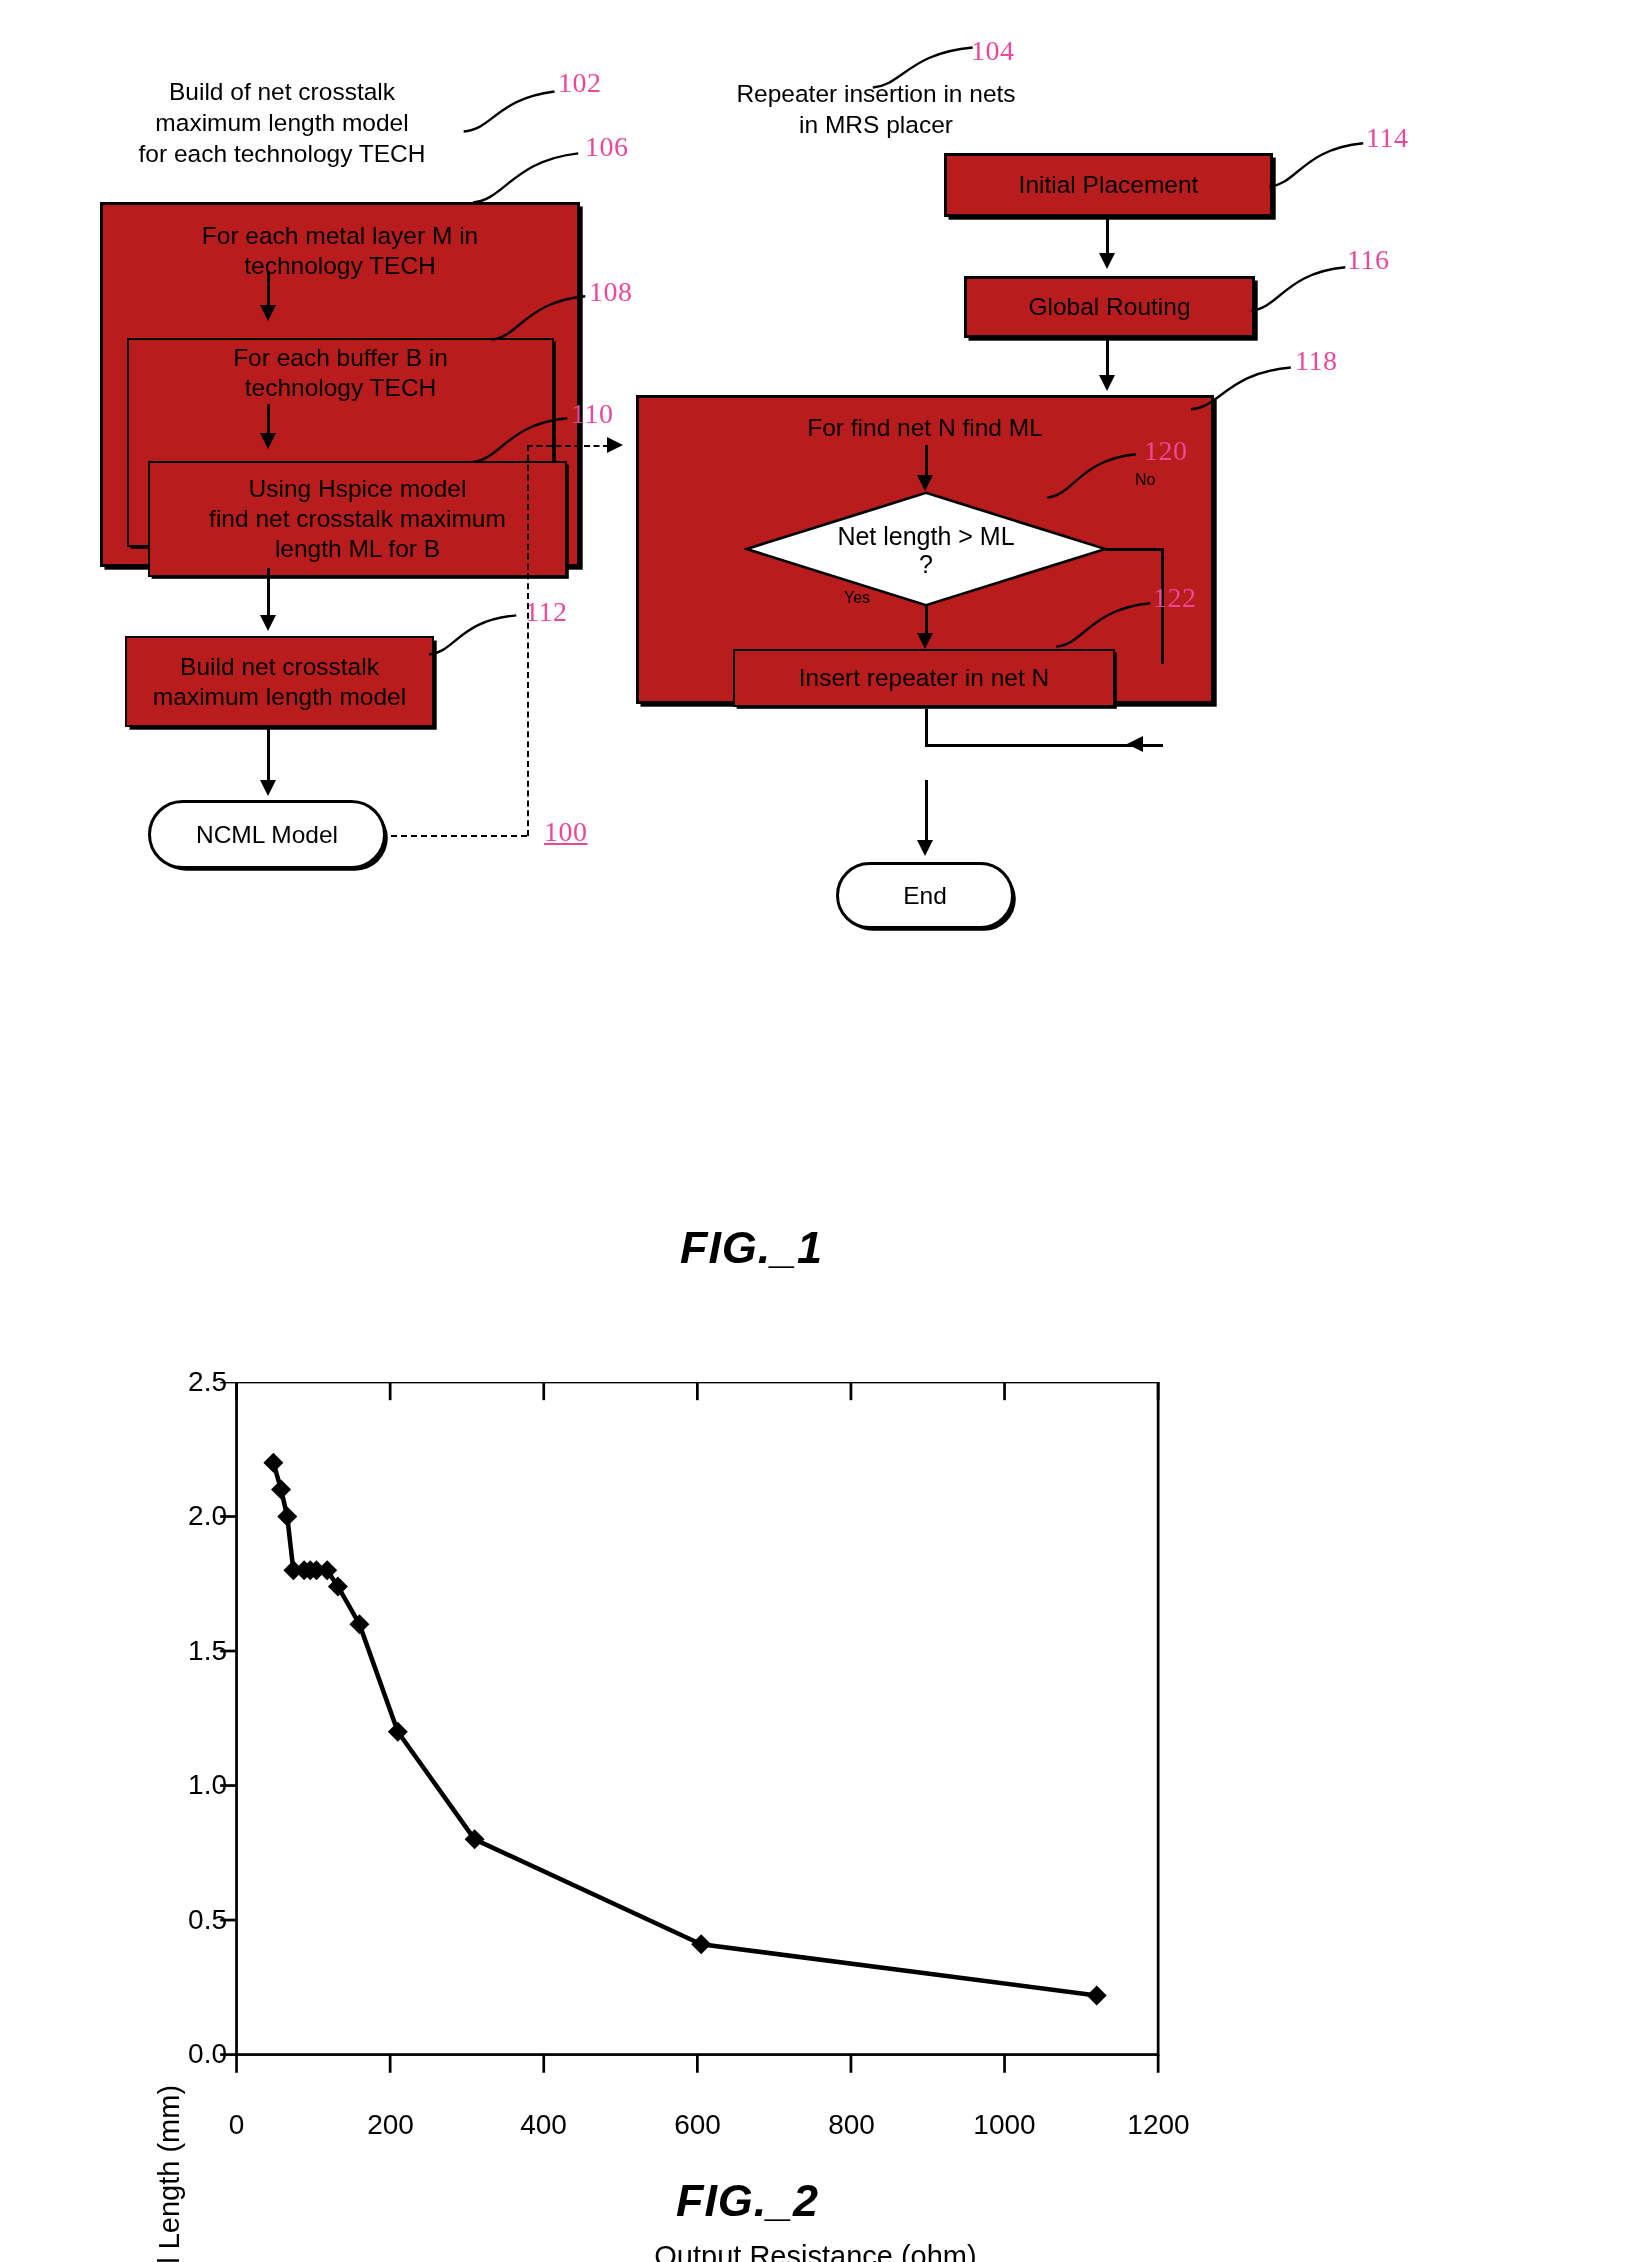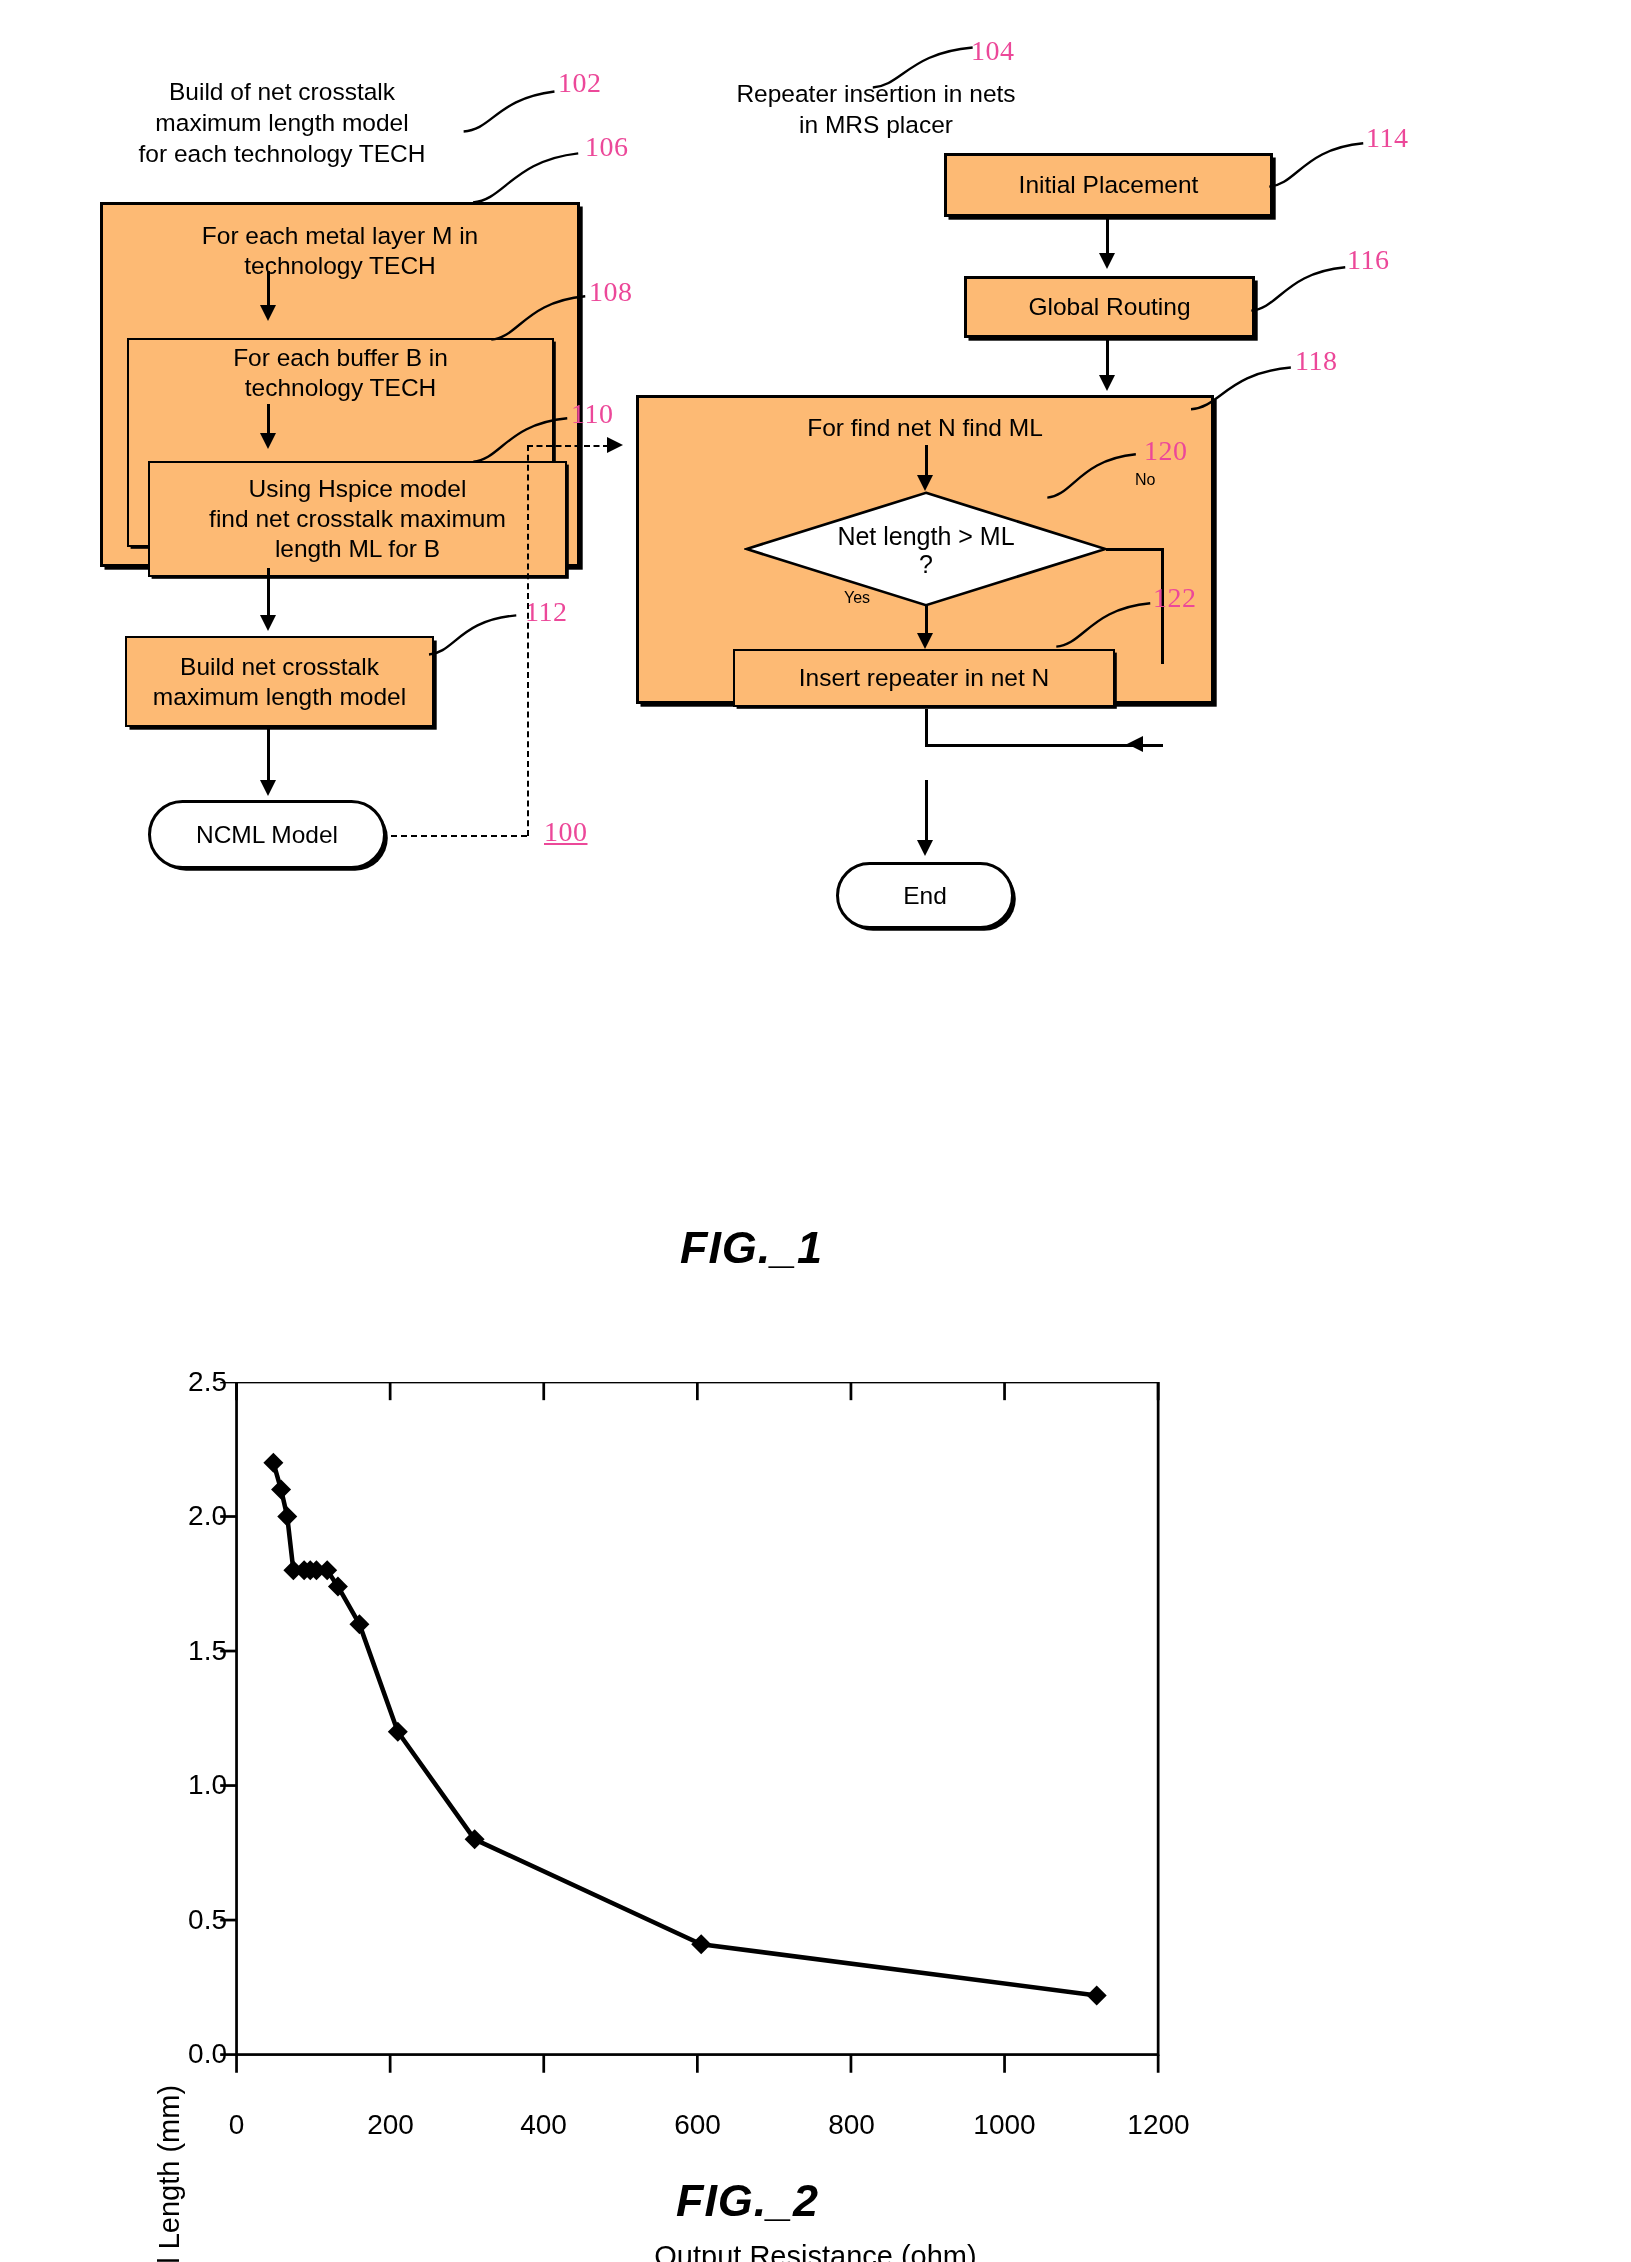--- a/index.html
+++ b/index.html
@@ -33,21 +33,21 @@
     color: #ec4899;
     letter-spacing: 0.5px;
   }
   .refnum.underlined { text-decoration: underline; }
 
   
   .box {
     position: absolute;
     box-sizing: border-box;
     border: 2.3px solid #000;
-    background: #fdba74;
+    background: #b91c1c;
     display: flex;
     align-items: center;
     justify-content: center;
     text-align: center;
     font-size: 24.5px;
     line-height: 30px;
     white-space: pre-line;
     box-shadow: 3.6px 3.6px 0 -0.9px #000;
   }
   .box.thick { border-width: 3.6px; }

